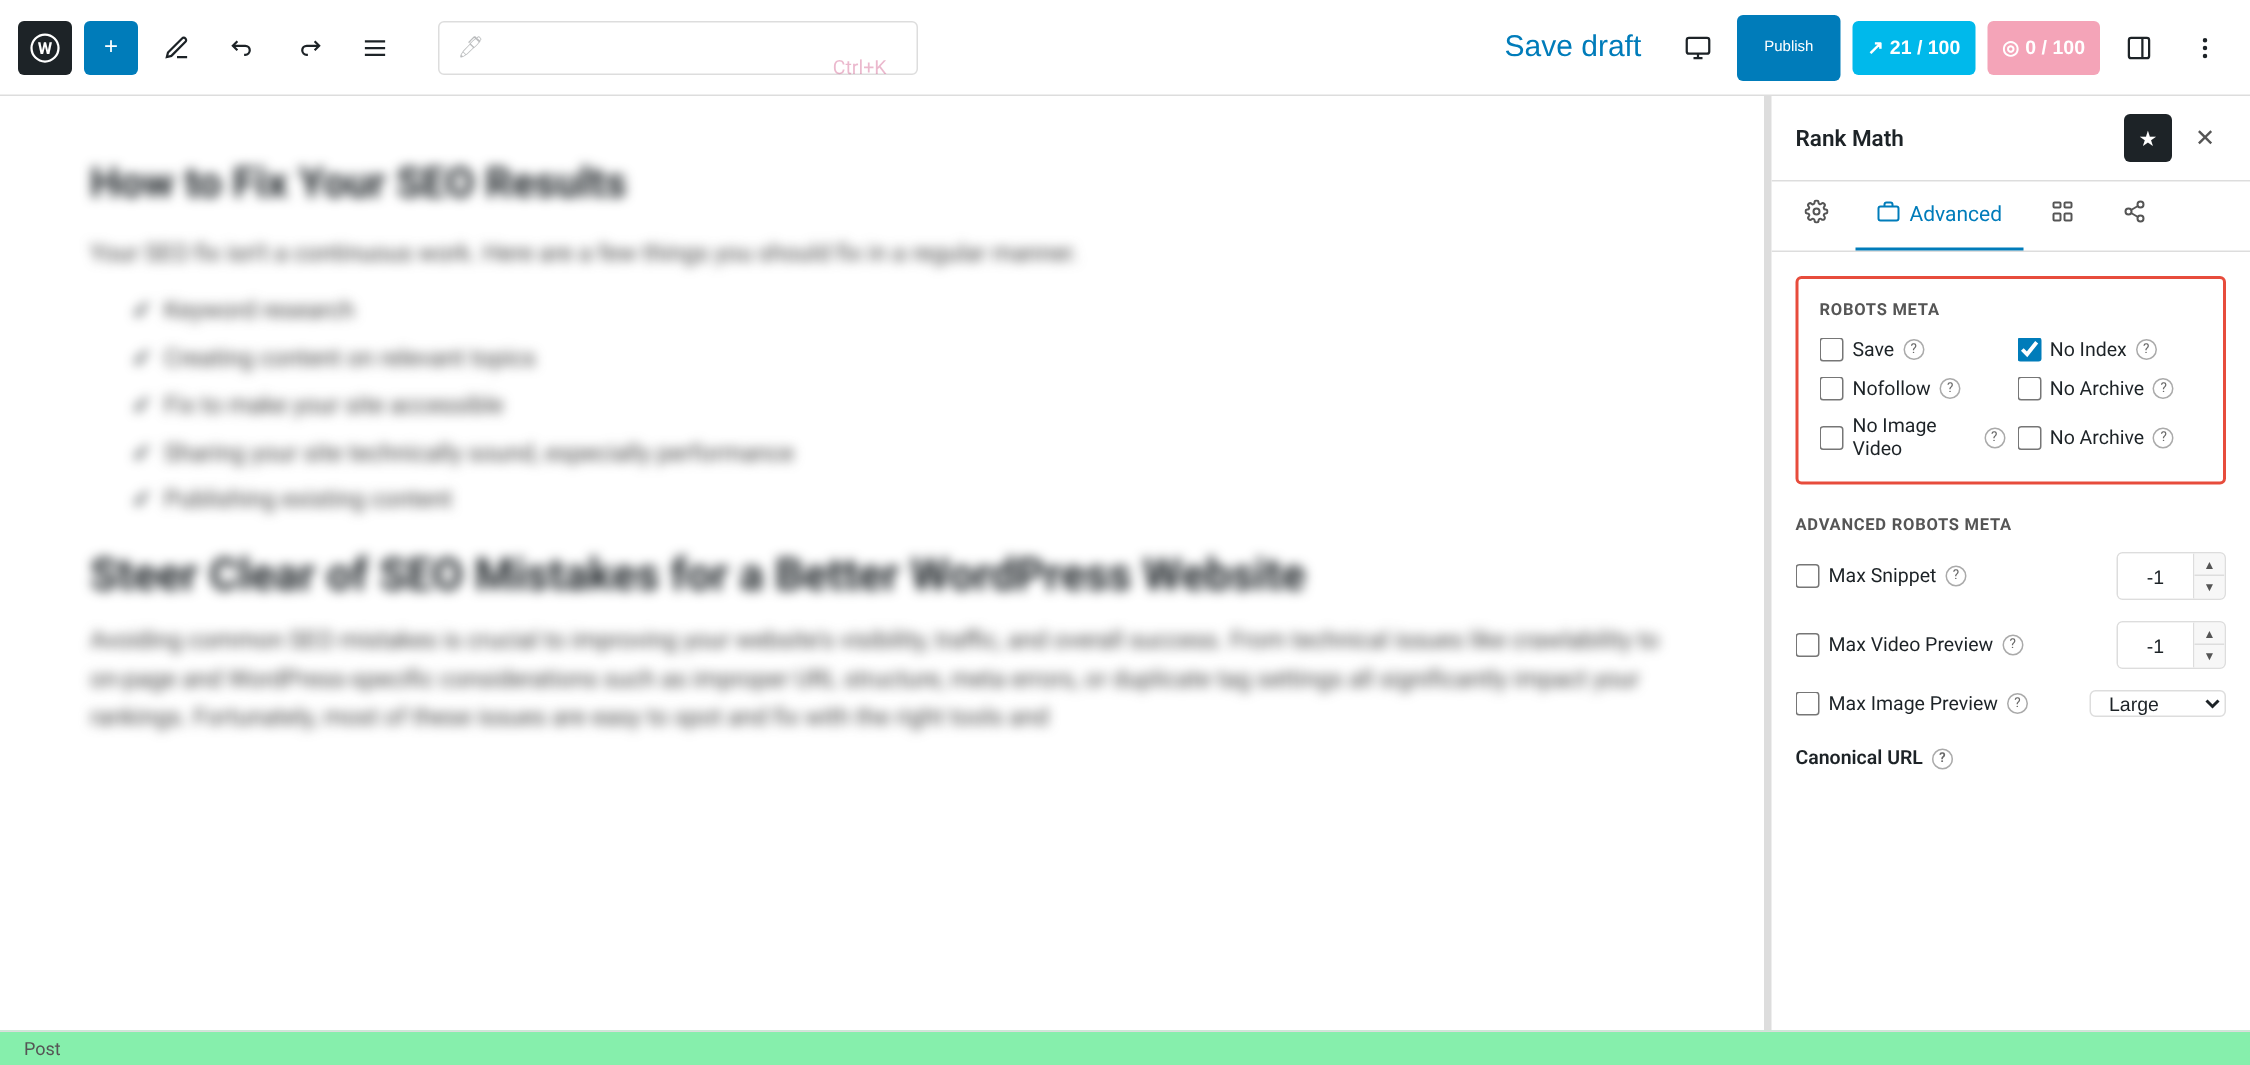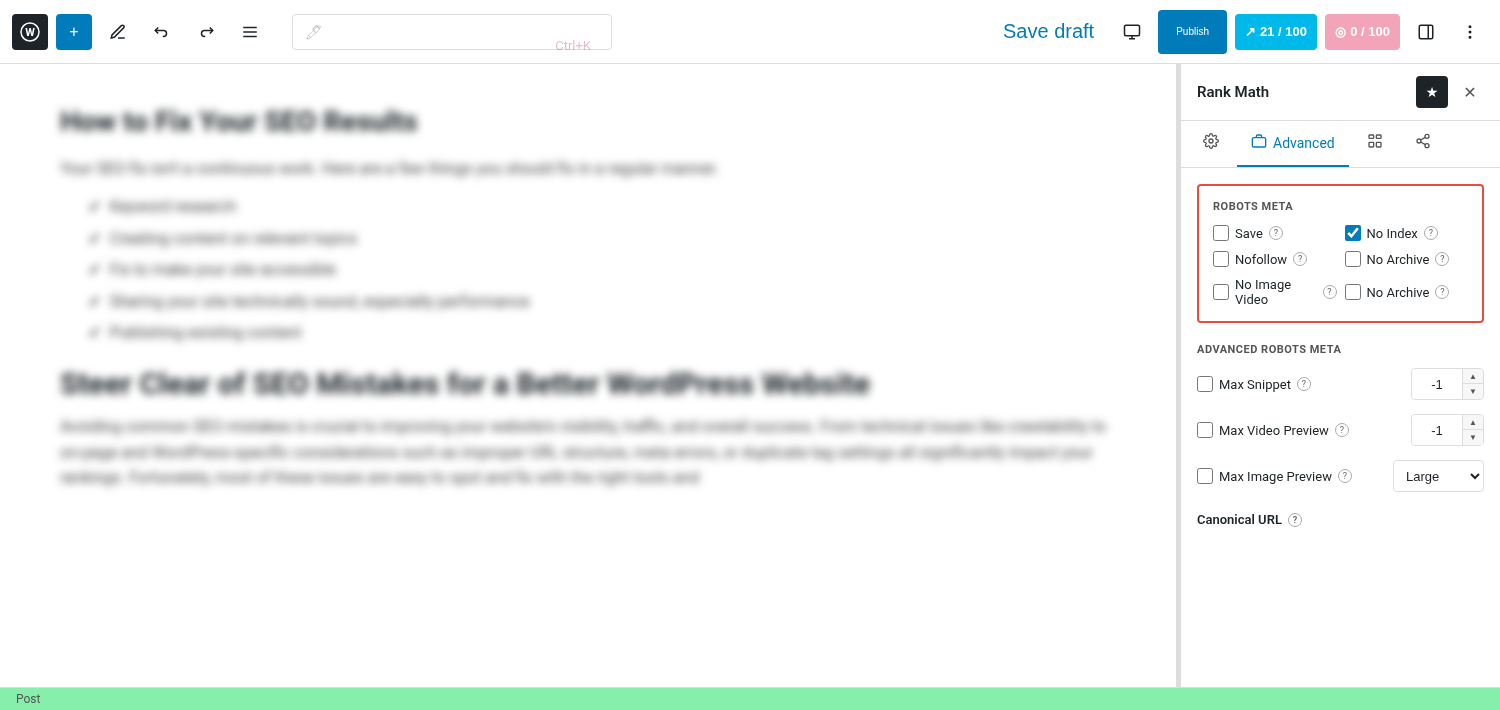--- a/index.html
+++ b/index.html
@@ -140,21 +140,21 @@
     .number-spinners {
       display: flex; flex-direction: column; border-left: 1px solid #ddd;
     }
     .number-spinner {
       width: 20px; height: 15px; background: #f7f7f7; border: none; cursor: pointer;
       display: flex; align-items: center; justify-content: center; font-size: 8px; color: #555;
     }
     .number-spinner:first-child { border-bottom: 1px solid #ddd; }
 
     .select-input {
-      height: 32px; border: 1px solid #ddd; border-radius: 4px; padding: 0 8px;
+      height: 18px; border: 1px solid #ddd; border-radius: 4px; padding: 0 8px;
       font-size: 13px; color: #1d2327; background: #fff; cursor: pointer; outline: none;
       min-width: 80px;
     }
 
     
     .canonical-section { margin-bottom: 20px; }
     .canonical-label {
       display: flex; align-items: center; gap: 6px;
       font-size: 13px; font-weight: 600; color: #1d2327; margin-bottom: 8px;
     }

